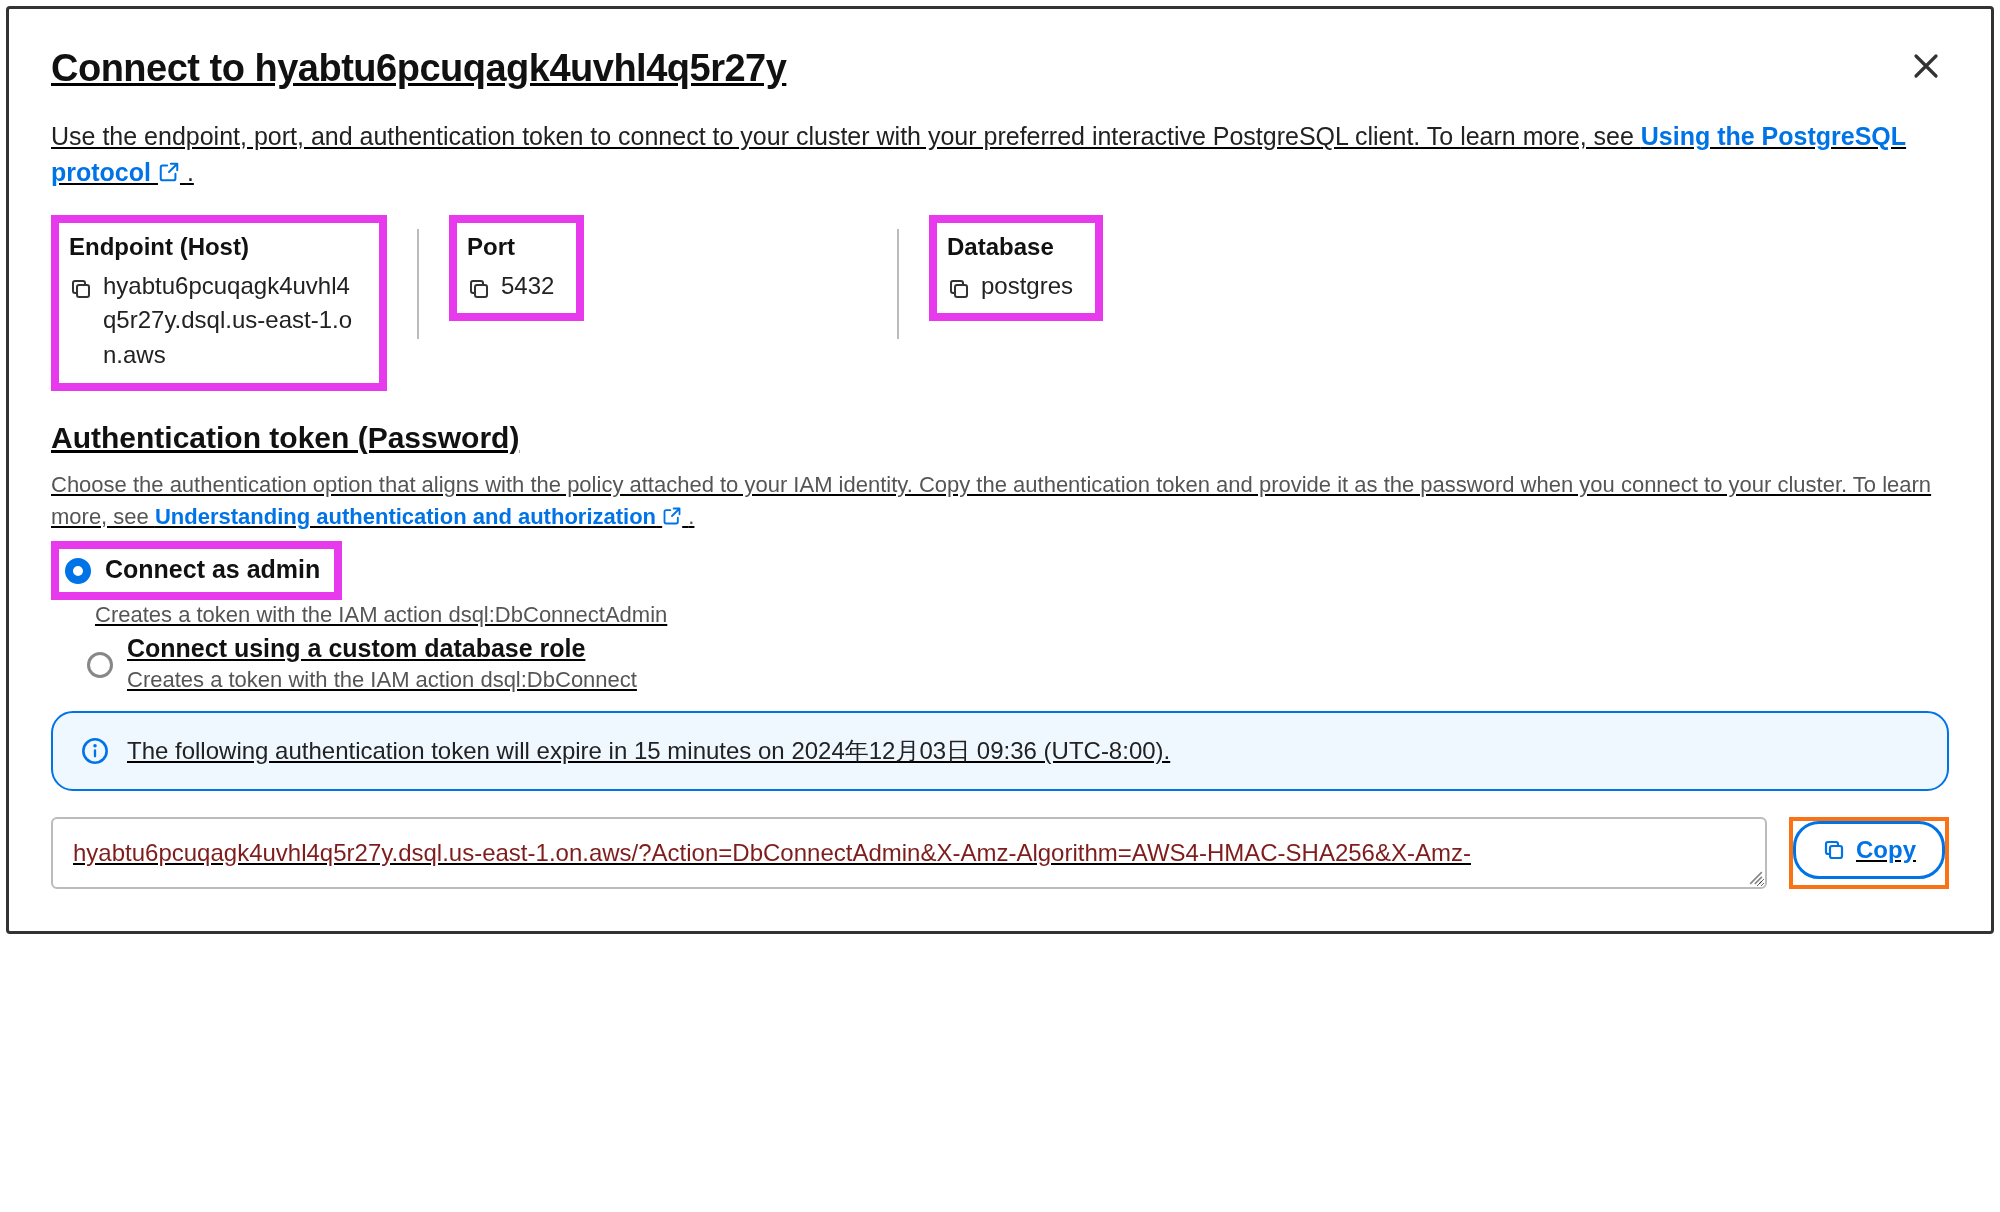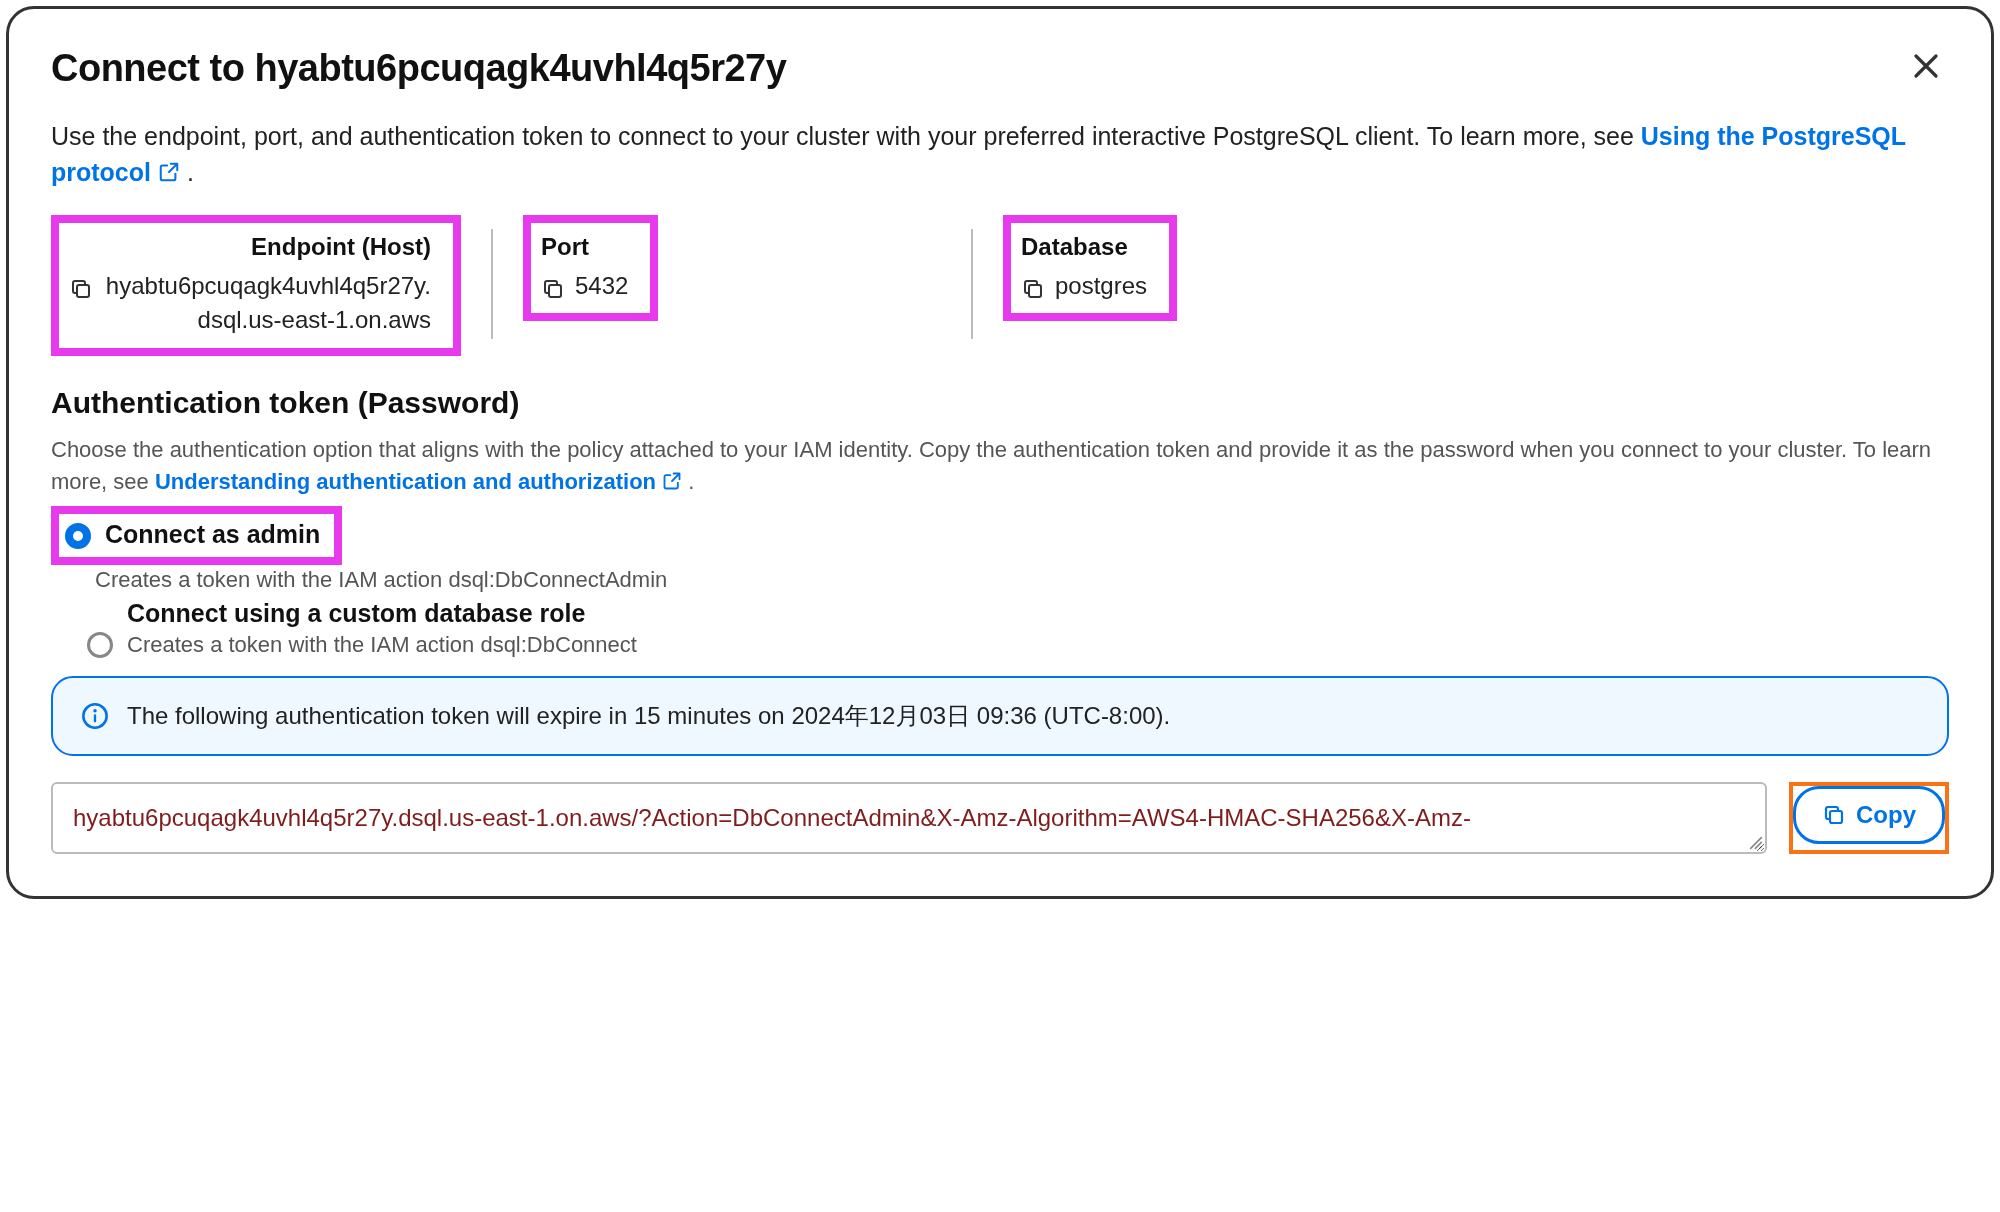--- a/index.html
+++ b/index.html
@@ -4,24 +4,25 @@
 <style>
   * { box-sizing: border-box; }
   body {
     margin: 0;
     font-family: -apple-system, BlinkMacSystemFont, "Segoe UI", "Helvetica Neue", Arial, sans-serif;
     background: #fff;
     padding: 6px;
   }
   .modal {
     border: 3px solid #333;
-    border-radius: 28px;
+    border-radius: 4px;
     padding: 38px 42px 42px 42px;
     position: relative;
     background: #fff;
+    text-decoration: underline;
   }
   .header-row {
     display: flex;
     justify-content: space-between;
     align-items: flex-start;
   }
   .title {
     font-size: 38px;
     font-weight: 800;
     color: #111;
@@ -109,21 +110,21 @@
     font-size: 22px;
     color: #555;
     line-height: 1.45;
     margin: 8px 0 8px 0;
   }
   .radio-group {
     margin-top: 0;
   }
   .radio-item {
     display: flex;
-    align-items: flex-end;
+    align-items: center;
     gap: 14px;
     margin-bottom: 18px;
   }
   .radio-circle {
     width: 26px;
     height: 26px;
     border-radius: 50%;
     flex-shrink: 0;
     margin-top: 3px;
   }
@@ -201,21 +202,21 @@
     padding: 12px 26px;
     display: flex;
     align-items: center;
     gap: 10px;
     cursor: pointer;
     color: #0073e6;
     font-size: 24px;
     font-weight: 800;
     background: #fff;
   }
-  .spacer-col1 { width: 440px; text-align: right; }
+  .spacer-col1 { width: 366px; }
   .spacer-col2 { width: 448px; }
   svg { display: block; }
 </style>
 </head>
 <body>
 
 <div class="modal">
 
   <div class="header-row">
     <h1 class="title">Connect to hyabtu6pcuqagk4uvhl4q5r27y</h1>

